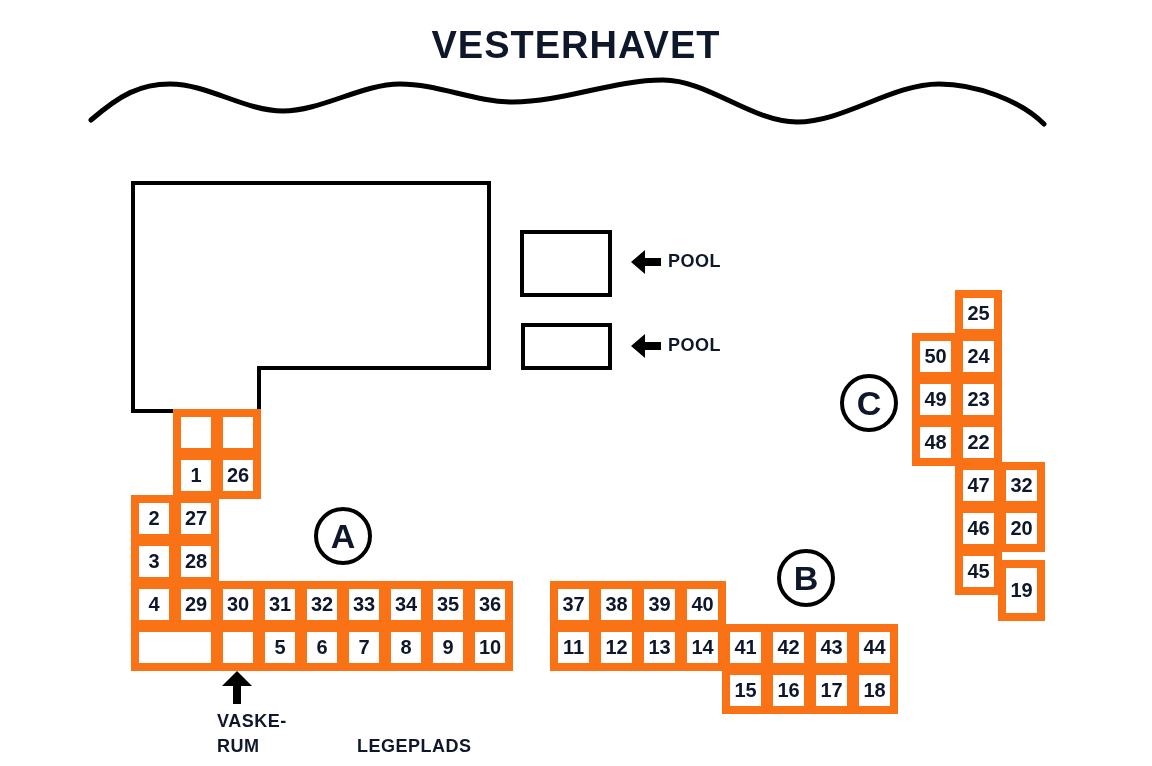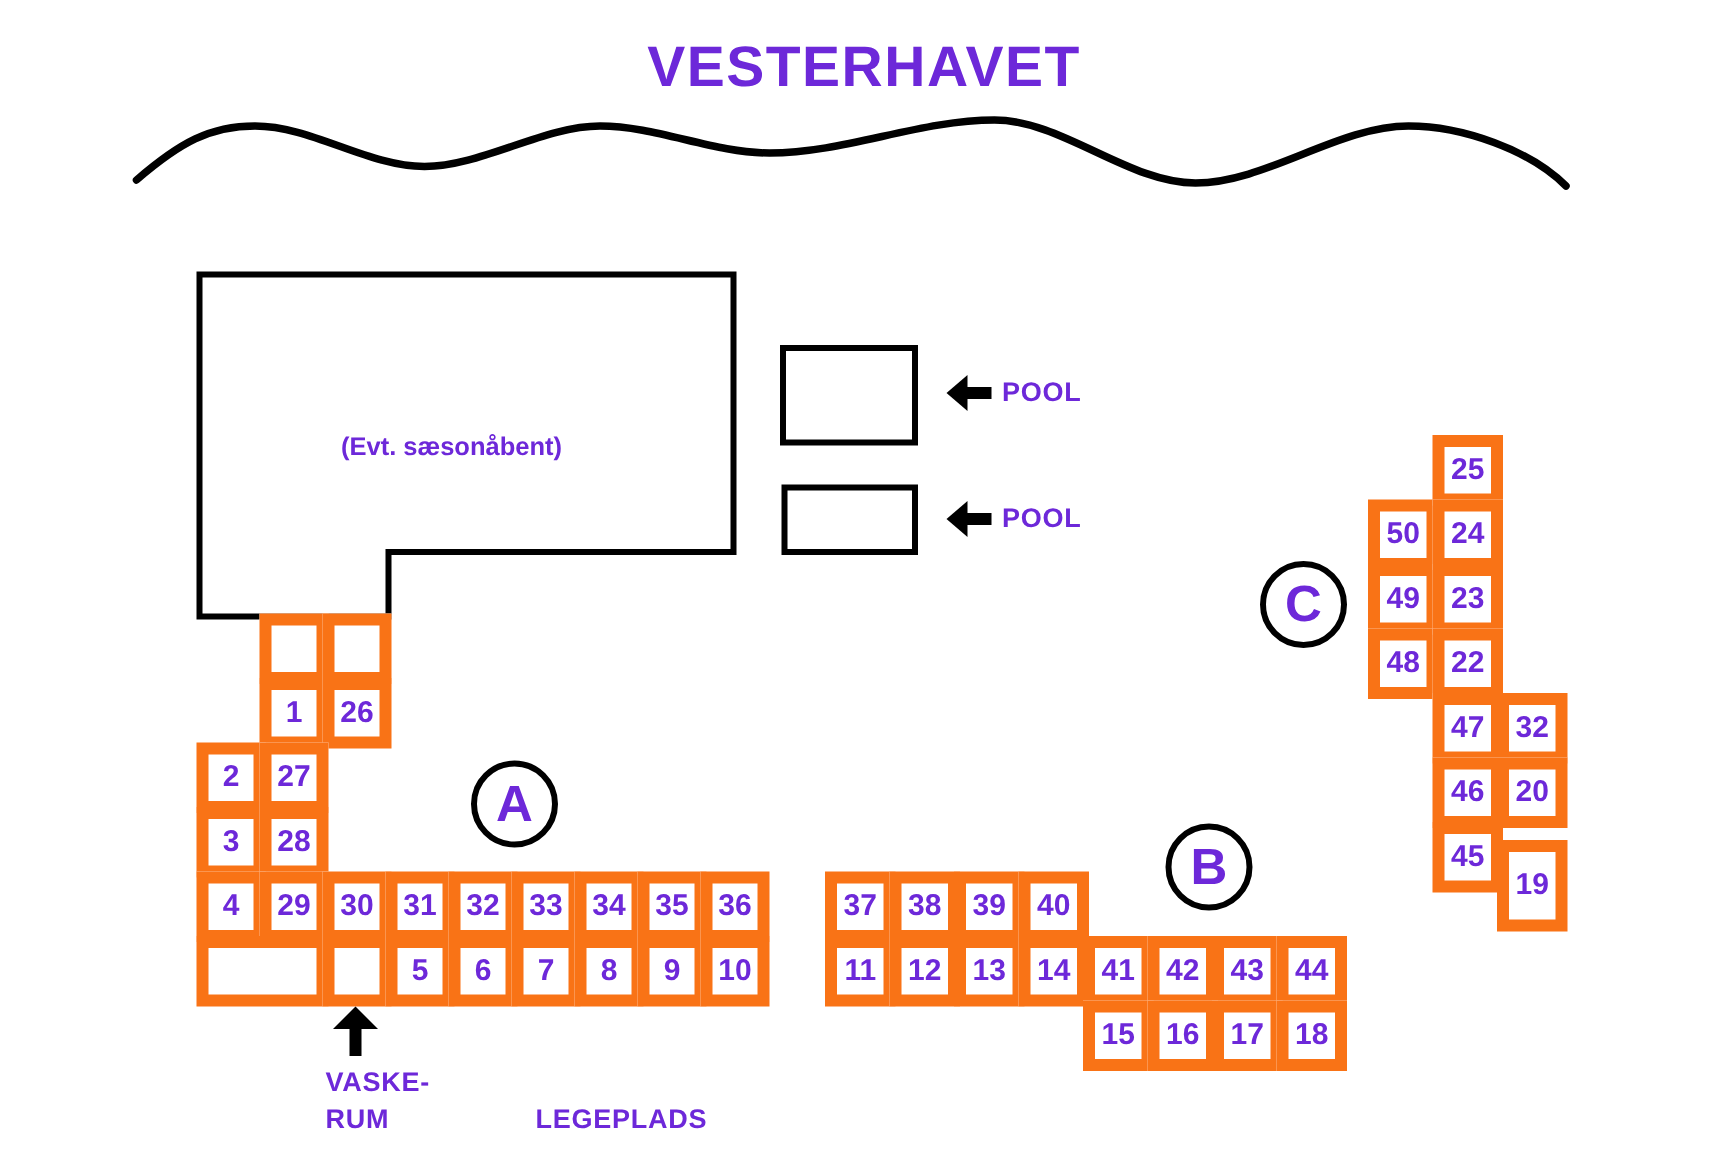--- a/index.html
+++ b/index.html
@@ -1,18 +1,18 @@
 <!DOCTYPE html>
 <html><head>
 <meta charset="utf-8">
 <style>
   html,body { margin:0; padding:0; background:#fff; }
   .canvas {
     position:relative; width:1152px; height:766px; background:#fff;
-    font-family:"Liberation Sans", sans-serif; color:#6d28d9; overflow:hidden;
+    font-family:"Liberation Sans", sans-serif; color:#0f172a; overflow:hidden;
   }
   .lines-layer { position:absolute; left:0; top:0; width:1152px; height:766px; }
   .title {
     position:absolute; top:24px; left:0; width:100%;
     text-align:center; font-size:38px; font-weight:bold; letter-spacing:1px;
   }
   .rest-name {
     position:absolute; left:133px; top:256px; width:336px;
     text-align:center; font-size:20px; font-weight:bold; letter-spacing:1px;
   }
@@ -59,21 +59,20 @@
              C321,111 362,84 400,84 C438,84 475,102 513,102
              C563,102 613,80 663,80 C708,80 752,122 797,122
              C844,122 892,84 939,84 C975,84 1020,100 1044,124" fill="none" stroke="#000" stroke-width="5" stroke-linecap="round"></path>
     <path d="M133,183 L489,183 L489,368 L259,368 L259,411 L133,411 Z" fill="#fff" stroke="#000" stroke-width="4"></path>
     <rect x="522" y="232" width="88" height="63" fill="#fff" stroke="#000" stroke-width="4"></rect>
     <rect x="523" y="325" width="87" height="43" fill="#fff" stroke="#000" stroke-width="4"></rect>
   </svg>
 
   <div class="title">VESTERHAVET</div>
 
-  <div class="rest-note">(Evt. sæsonåbent)</div>
 
   <div class="arrow-left" style="left:631px; top:250px;">
     <span class="al-head"></span>
     <span class="al-shaft"></span>
   </div>
   <div class="pool-label" style="left:668px; top:251px;">POOL</div>
 
   <div class="arrow-left" style="left:631px; top:334px;">
     <span class="al-head"></span>
     <span class="al-shaft"></span>

